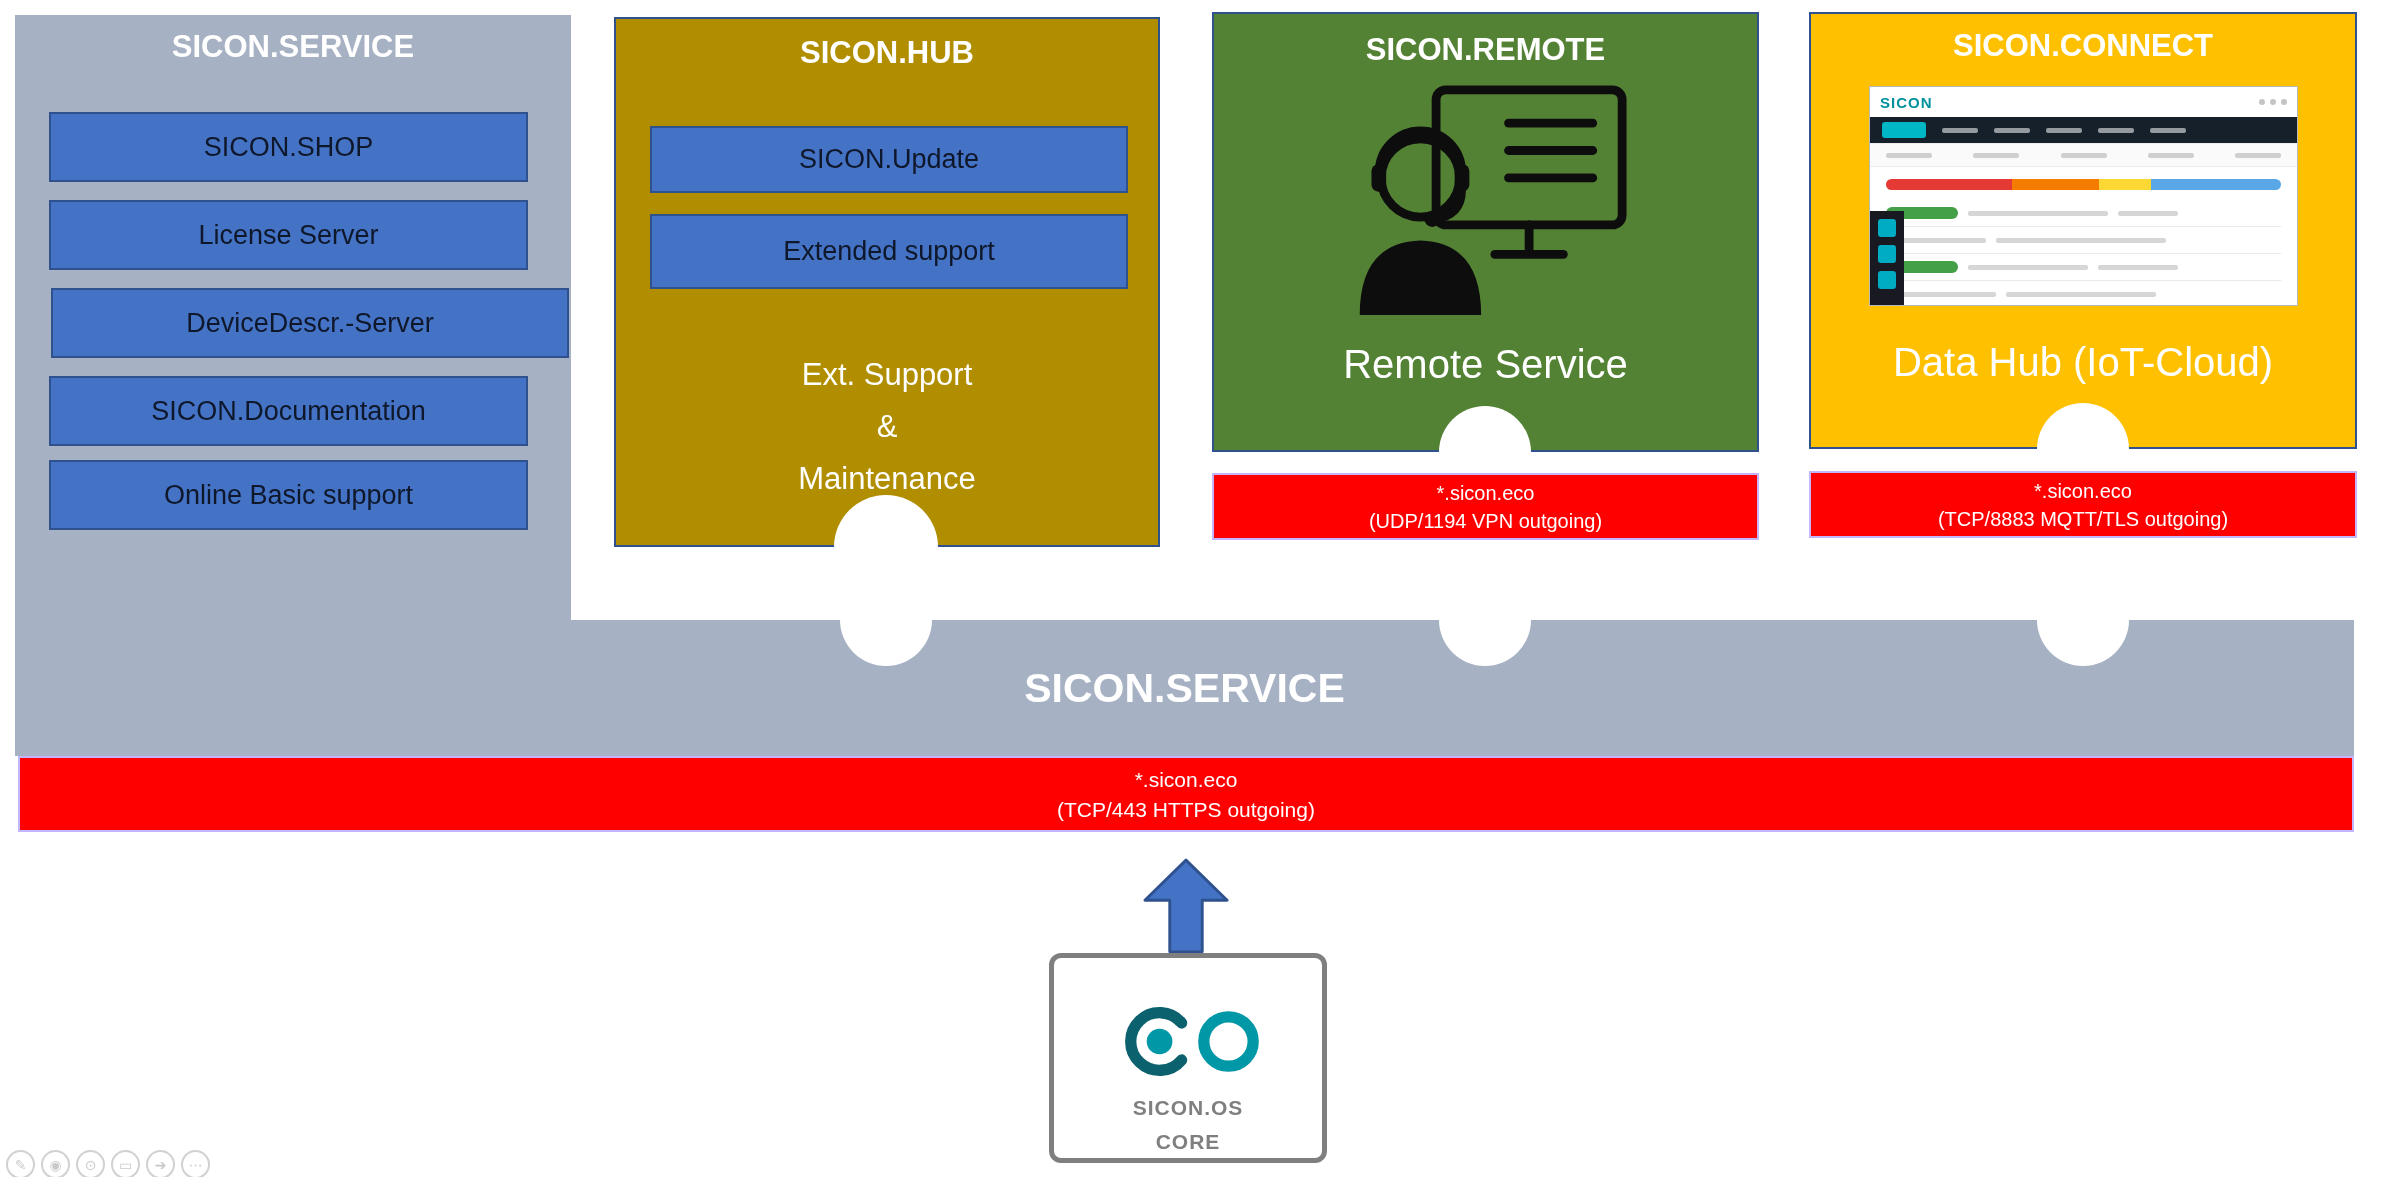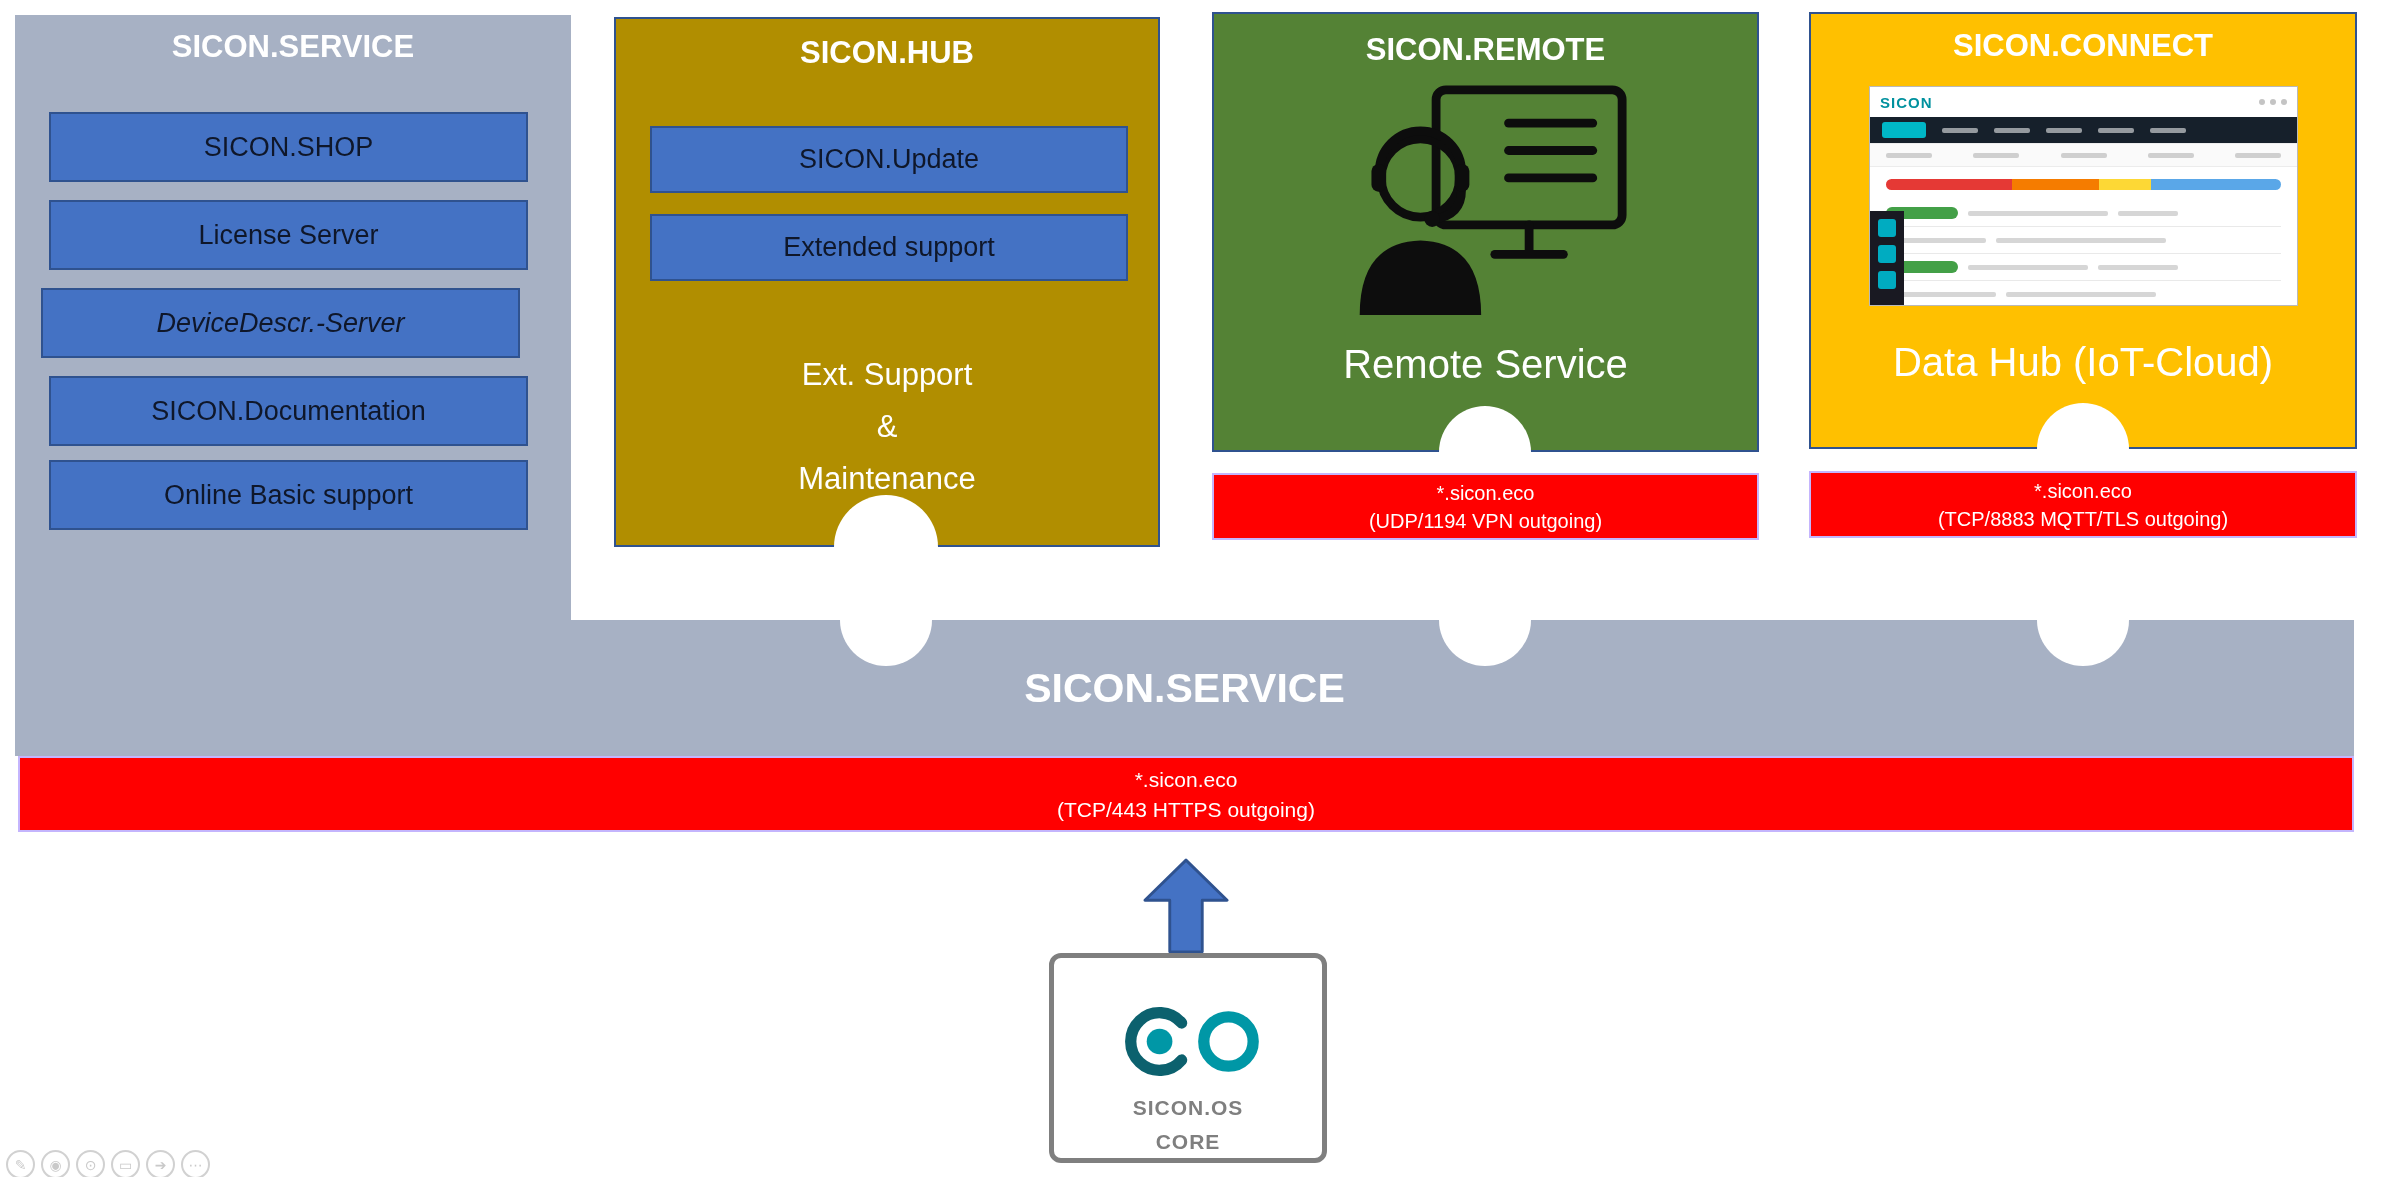--- a/index.html
+++ b/index.html
@@ -92,31 +92,31 @@
 </style>
 </head>
 <body>
 
 <div class="canvas">
 
   <div class="abs gray col-left">
     <div class="panel-title" style="top:14px;">SICON.SERVICE</div>
     <div class="btn-blue" style="left:34px;top:97px;width:479px;height:70px;">SICON.SHOP</div>
     <div class="btn-blue" style="left:34px;top:185px;width:479px;height:70px;">License Server</div>
-    <div class="btn-blue" style="left:26px;top:273px;width:479px;height:70px;font-style:italic;">DeviceDescr.-Server</div>
+    <div class="btn-blue" style="left:36px;top:273px;width:518px;height:70px;">DeviceDescr.-Server</div>
     <div class="btn-blue" style="left:34px;top:361px;width:479px;height:70px;">SICON.Documentation</div>
     <div class="btn-blue" style="left:34px;top:445px;width:479px;height:70px;">Online Basic support</div>
   </div>
 
   <div class="abs gray band"></div>
 
   <div class="abs hub">
     <div class="panel-title" style="top:16px;">SICON.HUB</div>
     <div class="btn-blue" style="left:34px;top:107px;width:478px;height:67px;">SICON.Update</div>
-    <div class="btn-blue" style="left:34px;top:195px;width:478px;height:67px;">Extended support</div>
+    <div class="btn-blue" style="left:34px;top:195px;width:478px;height:75px;">Extended support</div>
     <div class="hub-body">
       <div>Ext. Support</div>
       <div>&amp;</div>
       <div>Maintenance</div>
     </div>
   </div>
 
   <div class="abs remote">
     <div class="panel-title" style="top:18px;">SICON.REMOTE</div>
     <svg class="abs" style="left:123px;top:66px;" width="300" height="235" viewBox="0 0 300 240">

